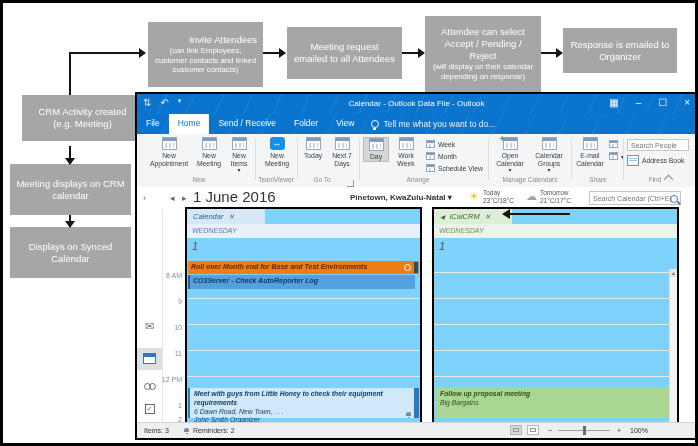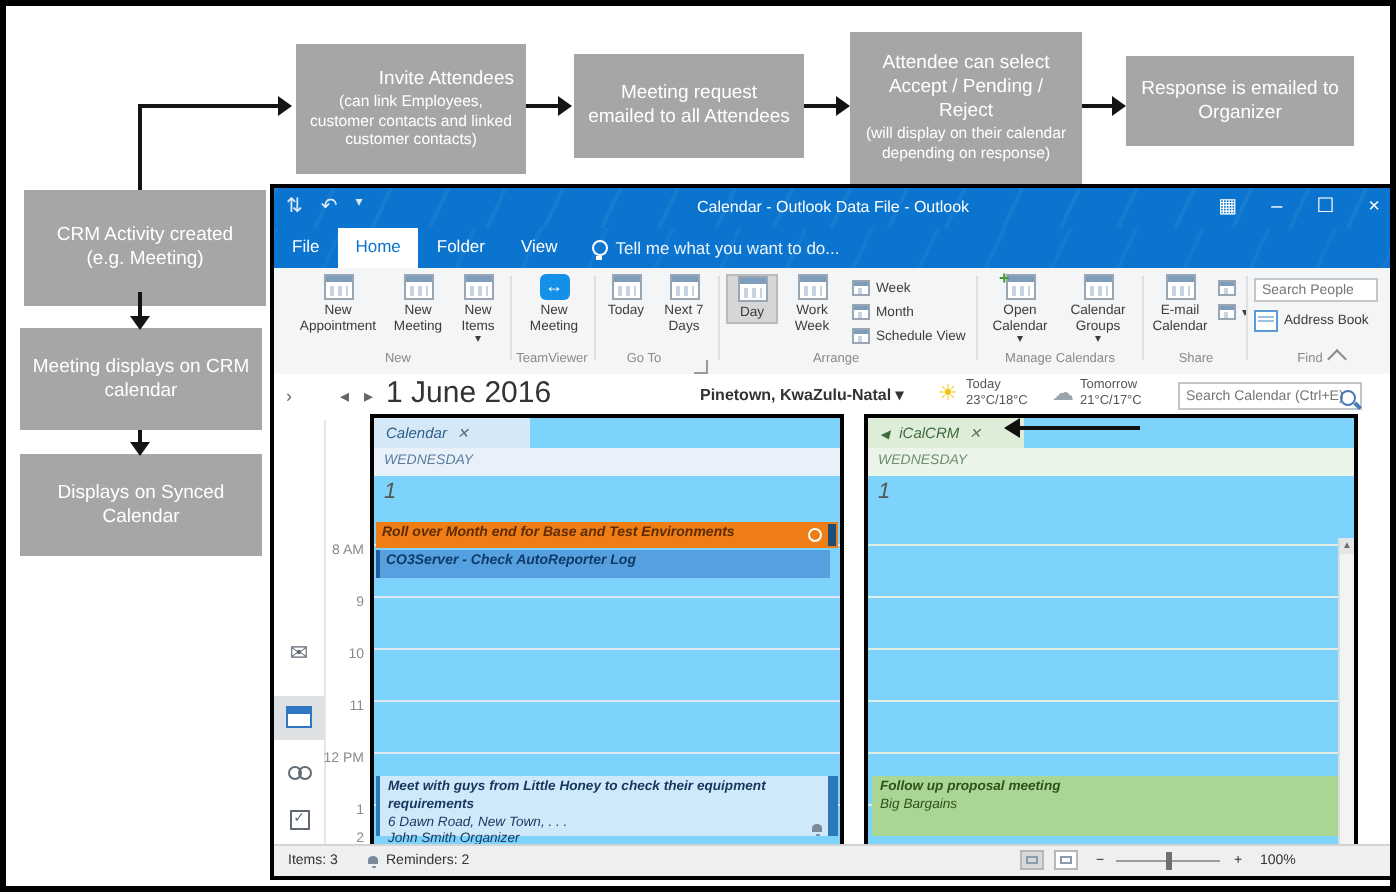--- a/index.html
+++ b/index.html
@@ -133,21 +133,21 @@
   <div class="fbox" style="left:284px;top:24px;width:115px;height:52px;">
     <span class="t">Meeting request emailed to all Attendees</span>
   </div>
   <div class="fbox" style="left:422px;top:13px;width:116px;height:76px;">
     <span class="t">Attendee can select Accept / Pending / Reject</span>
     <span class="d">(will display on their calendar depending on response)</span>
   </div>
   <div class="fbox" style="left:560px;top:25px;width:114px;height:45px;">
     <span class="t">Response is emailed to Organizer</span>
   </div>
-  <div class="fbox" style="left:9px;top:92px;width:121px;height:58px;justify-content:center;">
+  <div class="fbox" style="left:19px;top:92px;width:121px;height:46px;justify-content:center;">
     <span class="t">CRM Activity created (e.g. Meeting)</span>
   </div>
   <div class="fbox" style="left:7px;top:161px;width:121px;height:51px;">
     <span class="t">Meeting displays on CRM calendar</span>
   </div>
   <div class="fbox" style="left:7px;top:224px;width:121px;height:51px;">
     <span class="t">Displays on Synced Calendar</span>
   </div>
 
   <div class="aline" style="left:66px;top:50px;width:2px;height:42px;"></div>
@@ -177,20 +177,21 @@
         <span>▦</span>
         <span>–</span>
         <span>☐</span>
         <span>×</span>
       </div>
     </div>
 
     <div class="tabrow">
       <div class="tab">File</div>
       <div class="tab sel">Home</div>
+      <div class="tab">Send / Receive</div>
       <div class="tab">Folder</div>
       <div class="tab">View</div>
       <div class="tellme">
         <span class="bulb"></span>
         <span>Tell me what you want to do...</span>
       </div>
     </div>
 
     <div class="ribbon">
       <div class="rbtn" style="left:8px;width:48px;">

